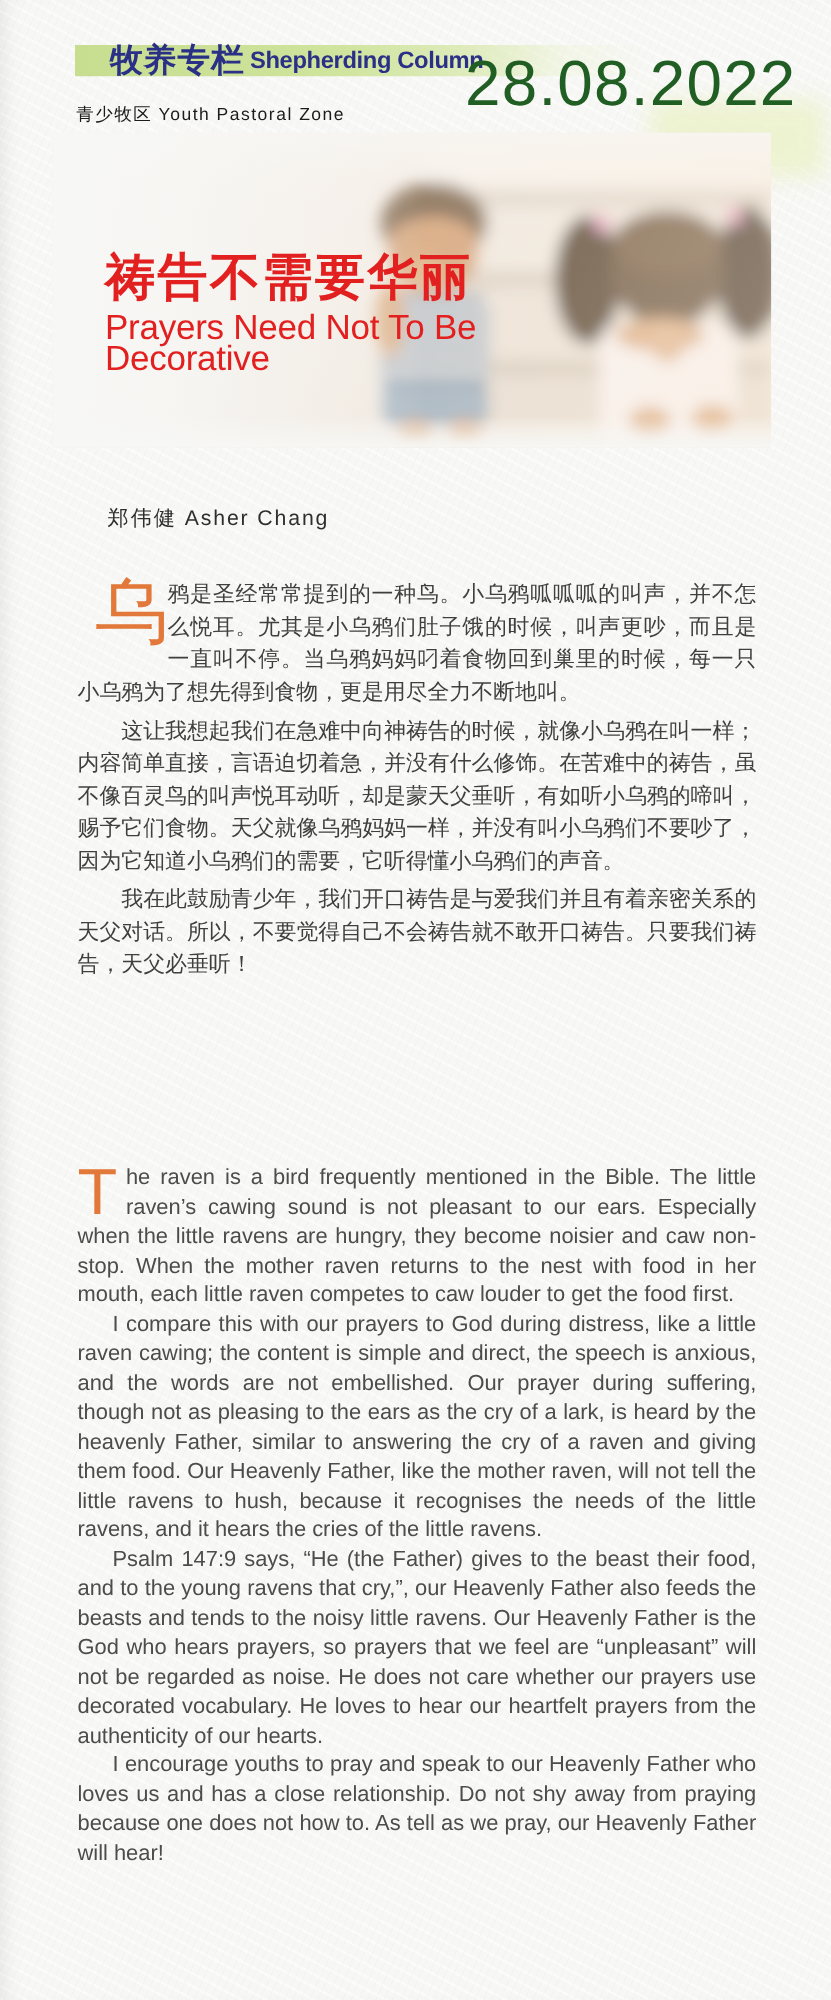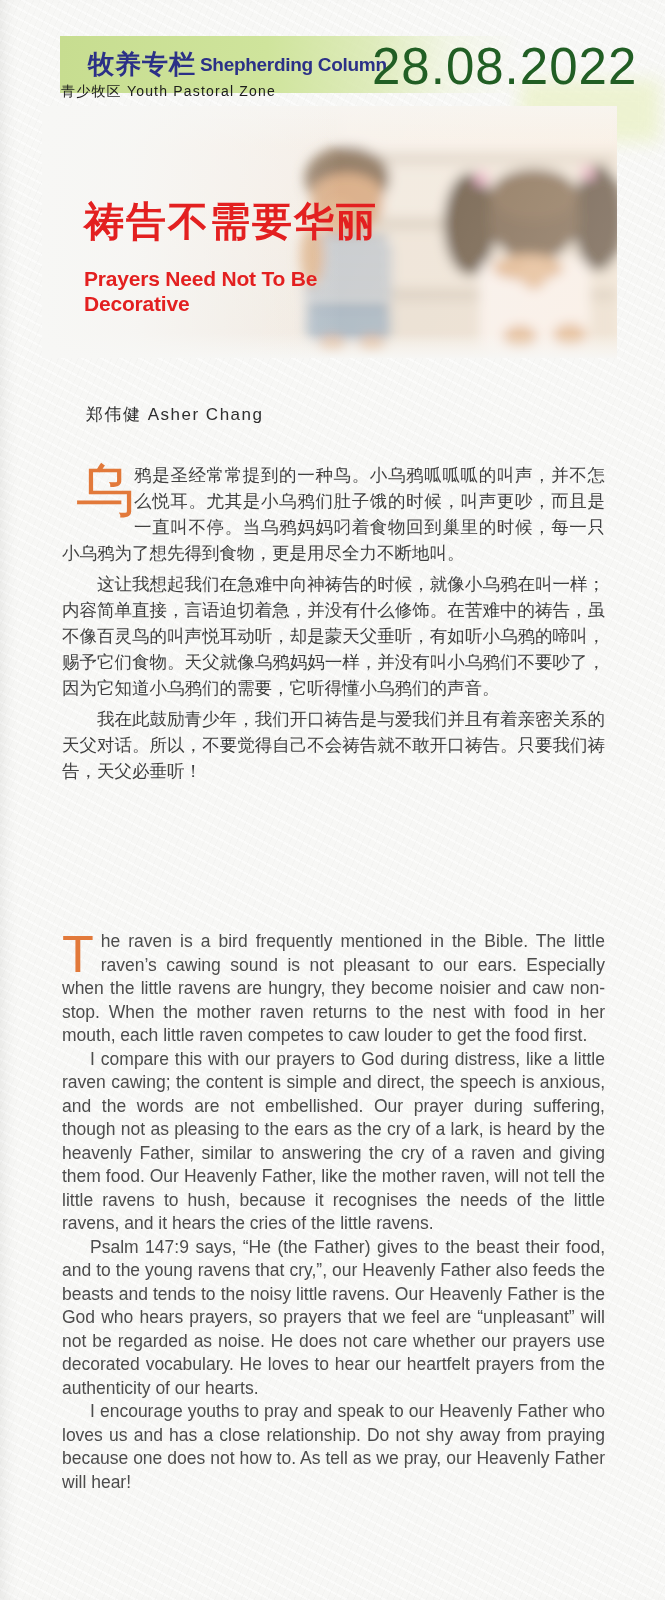--- a/index.html
+++ b/index.html
@@ -15,21 +15,21 @@
       repeating-linear-gradient(28deg, rgba(255,255,255,0.5) 0 2px, rgba(240,240,238,0) 2px 9px),
       #f7f7f5;
     box-shadow:inset 14px 0 20px -14px rgba(0,0,0,0.10);
   }
   
   .glow{
     position:absolute;left:520px;top:80px;width:140px;height:62px;
     background:#ecf2cb;filter:blur(9px);opacity:.85;
   }
   .band{
-    position:absolute;left:60px;top:36px;width:460px;height:57px;
+    position:absolute;left:60px;top:36px;width:460px;height:25px;
     background:linear-gradient(to right,
       #c7dd90 0%, #cfe49c 45%, rgba(214,231,168,0.75) 68%,
       rgba(233,242,203,0.35) 85%, rgba(244,248,225,0) 100%);
     display:flex;align-items:center;
   }
   .band-zh{
     font-size:26px;font-weight:bold;color:var(--header-navy,#2b3087);
     margin-left:28px;letter-spacing:1px;white-space:nowrap;
   }
   .band-en{
@@ -56,21 +56,21 @@
       linear-gradient(to top, rgba(247,247,245,0.95) 0, rgba(247,247,245,0) 10%),
       linear-gradient(115deg, rgba(255,244,226,0) 40%, rgba(255,238,214,0.30) 100%);
   }
   
   .title-block{position:absolute;left:84px;top:194px;z-index:3;}
   .title-zh{
     font-size:40px;font-weight:bold;color:var(--accent-red,#e32020);
     letter-spacing:2px;white-space:nowrap;
   }
   .title-en{
-    margin-top:17px;font-size:21px;font-weight:bold;line-height:25px;
+    margin-top:0;font-size:28px;font-weight:normal;line-height:25px;
     color:var(--accent-red,#e32020);letter-spacing:-0.2px;
   }
   .author{
     position:absolute;left:86px;top:403px;
     font-size:17px;color:#2e2e2e;letter-spacing:1.5px;white-space:nowrap;
   }
   
   .zh-body{
     position:absolute;left:62px;top:462px;width:543px;
     font-size:17.5px;line-height:26px;color:var(--zh-text,#3f3f3f);

